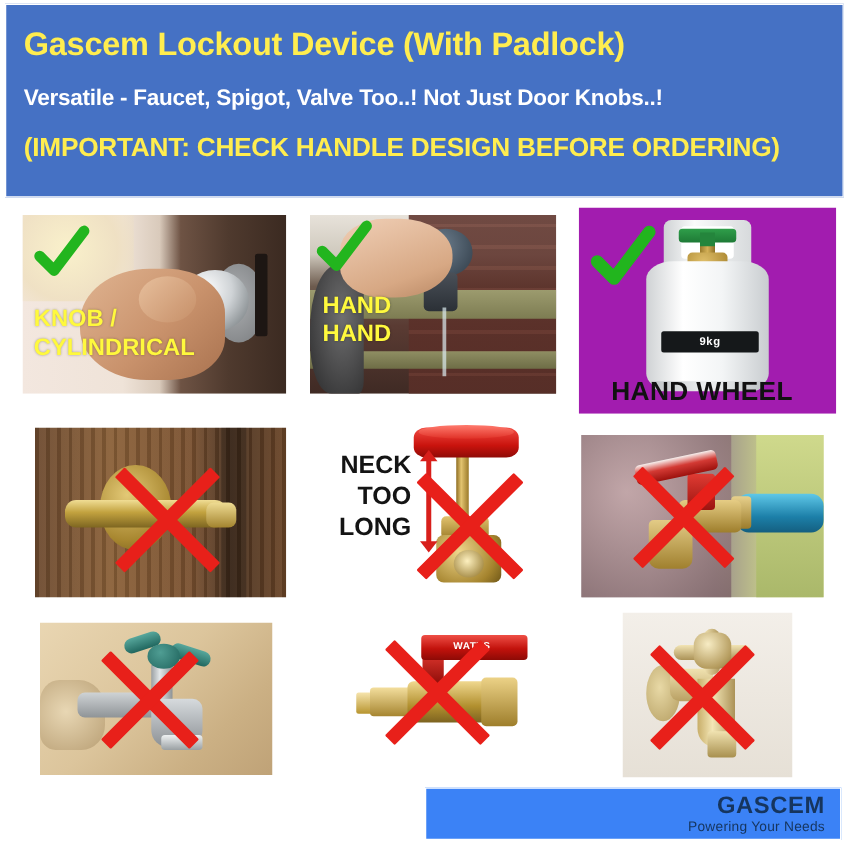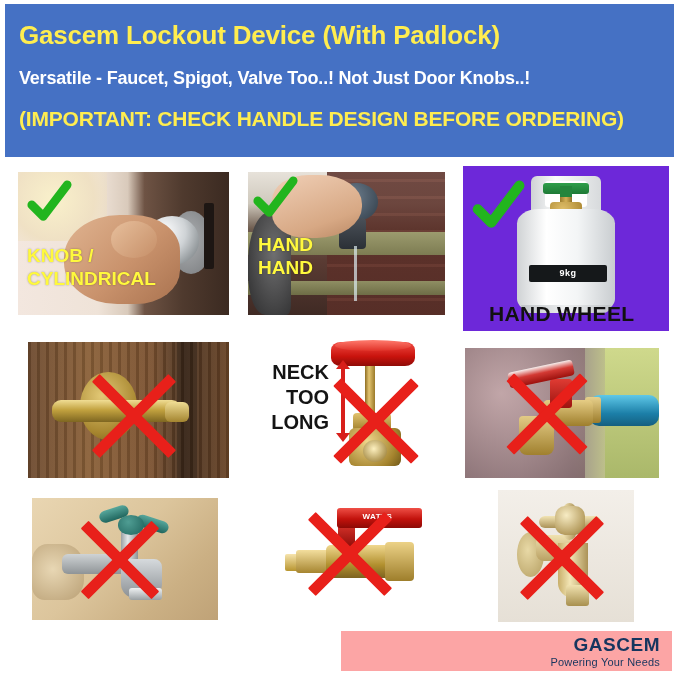--- a/index.html
+++ b/index.html
@@ -52,21 +52,21 @@
   }
   .arrow{position:absolute;width:14px;}
   .arrow .shaft{position:absolute;left:5px;top:8px;bottom:8px;width:4px;background:#d81f1b;}
   .arrow .h{position:absolute;left:0;width:0;height:0;border-left:7px solid transparent;border-right:7px solid transparent;}
   .arrow .up{top:0;border-bottom:9px solid #d81f1b;}
   .arrow .dn{bottom:0;border-top:9px solid #d81f1b;}
 
   
   .footer{
     position:absolute;left:340px;top:630px;width:333px;height:42px;
-    background:#fca5a5;border:1px solid #ffffff;box-sizing:border-box;
+    background:#3b82f6;border:1px solid #ffffff;box-sizing:border-box;
   }
   .brand{
     position:absolute;right:12px;top:3px;color:#16355e;
     font-weight:bold;font-size:19px;letter-spacing:0.5px;
   }
   .tagline{
     position:absolute;right:12px;top:25px;color:#16355e;
     font-weight:normal;font-size:11px;letter-spacing:0.2px;
   }
 
@@ -99,21 +99,21 @@
       background:linear-gradient(160deg,#f0cfb6,#d7a884 70%,#b98864);border-radius:40% 46% 50% 38%;}
   .sc-spig .valve{position:absolute;left:44%;top:8%;width:22%;height:26%;
       background:radial-gradient(circle at 40% 35%,#6d7e8e,#2f3b46);border-radius:50%;}
   .sc-spig .spout{position:absolute;left:46%;top:32%;width:14%;height:22%;
       background:linear-gradient(180deg,#4a5058,#2b3036);border-radius:4px;}
   .sc-spig .drum{position:absolute;left:0;top:28%;width:22%;height:72%;
       background:radial-gradient(ellipse at 60% 40%,#6f6f70,#2a2a2b);border-radius:50% 20% 10% 40%;}
   .sc-spig .water{position:absolute;left:54%;top:52%;width:3px;height:38%;background:rgba(220,235,240,.7);}
 
   
-  .sc-cyl{position:absolute;inset:0;background:#6d28d9;}
+  .sc-cyl{position:absolute;inset:0;background:#a21caf;}
   .sc-cyl .body{position:absolute;left:26%;top:26%;width:48%;height:62%;
       background:linear-gradient(90deg,#cfd2d4,#ffffff 30%,#f3f5f6 62%,#c9cdd0);
       border-radius:22% 22% 16% 16%/14% 14% 12% 12%;}
   .sc-cyl .collar{position:absolute;left:33%;top:6%;width:34%;height:26%;
       background:linear-gradient(90deg,#cfd2d4,#fafbfb 35%,#d7dadc);border-radius:6px 6px 0 0;}
   .sc-cyl .collarhole{position:absolute;left:40%;top:9%;width:20%;height:16%;background:#ffffff;border-radius:3px;}
   .sc-cyl .vstem{position:absolute;left:47%;top:14%;width:6%;height:16%;background:linear-gradient(90deg,#9a7a2c,#d4b056,#8d6f27);}
   .sc-cyl .vbody{position:absolute;left:42%;top:22%;width:16%;height:12%;
       background:radial-gradient(circle at 40% 40%,#e0bf6a,#a9852f);border-radius:4px;}
   .sc-cyl .wheel{position:absolute;left:39%;top:10%;width:22%;height:7%;

